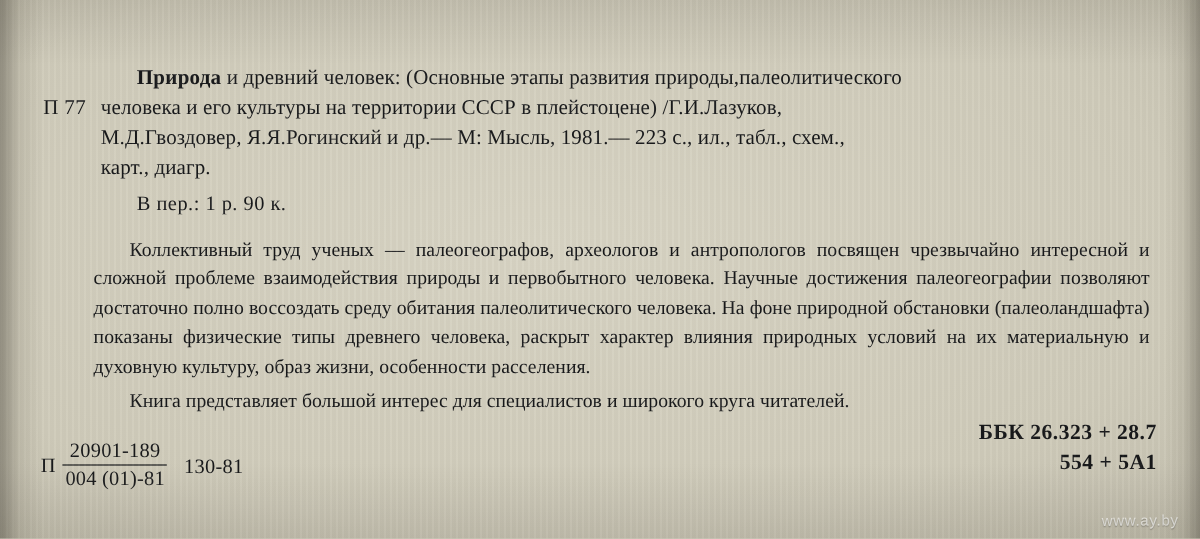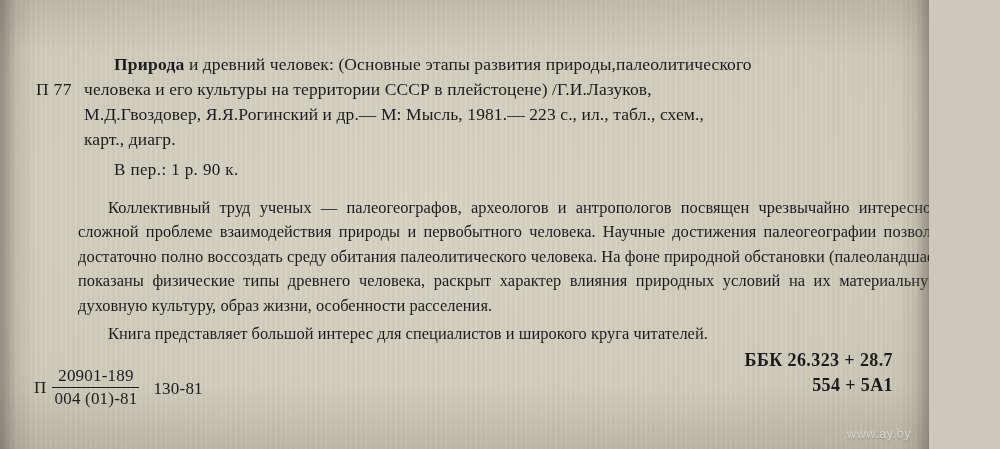--- a/index.html
+++ b/index.html
@@ -8,21 +8,21 @@
   }
   body {
     width: 1000px;
     height: 449px;
     overflow: hidden;
     background: #cdc9ba;
     font-family: "Liberation Serif", serif;
   }
   .page {
     position: relative;
-    width: 929px;
+    width: 1000px;
     height: 449px;
     
     background:
       radial-gradient(ellipse 120% 120% at 45% 45%, #d8d4c4 0%, #cfcbba 45%, #bdb9a8 78%, #a9a594 100%);
     overflow: hidden;
     text-decoration: underline;
   }
   
   .texture {
     position: absolute;

